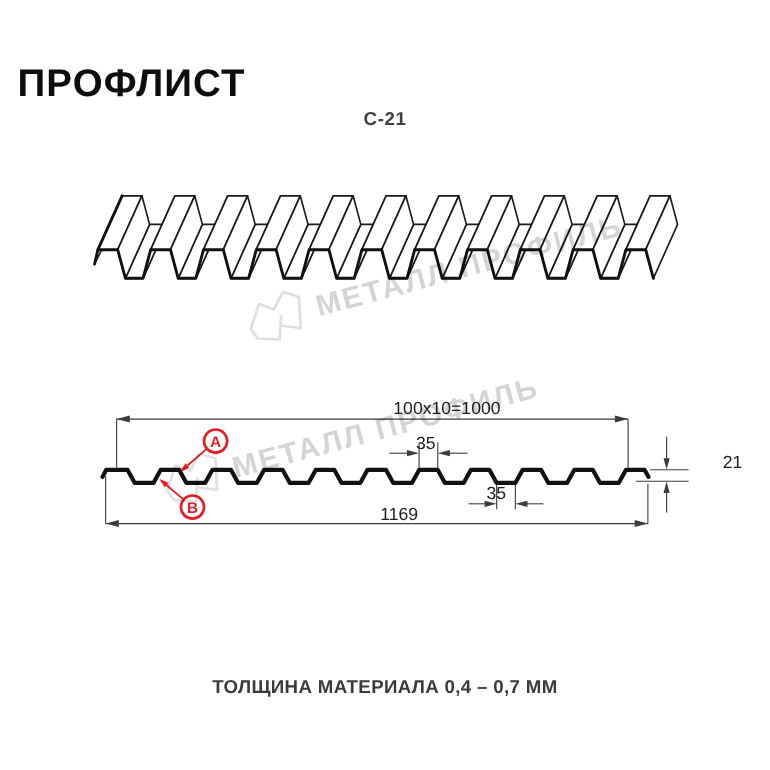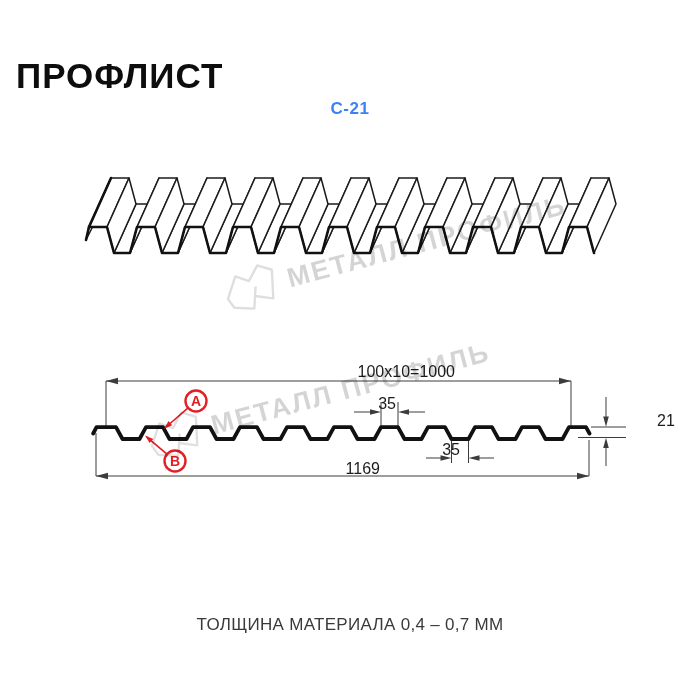--- a/index.html
+++ b/index.html
@@ -8,26 +8,26 @@
     font-family:"Liberation Sans", sans-serif;overflow:hidden;
   }
   .abs{position:absolute;}
   
   .title{
     left:16px;top:56px;width:700px;text-align:left;
     font-size:35px;font-weight:bold;letter-spacing:1px;color:#0d0d0d;
   }
   .subtitle{
     left:0;top:99px;width:700px;text-align:center;
-    font-size:17px;font-weight:bold;color:#3b82f6;letter-spacing:.5px;
+    font-size:17px;font-weight:bold;color:#404040;letter-spacing:.5px;
   }
   
   .footer{
     left:0;top:615px;width:700px;text-align:center;
-    font-size:17px;font-weight:normal;color:#3a3a3a;letter-spacing:.3px;
+    font-size:17px;font-weight:bold;color:#3a3a3a;letter-spacing:.3px;
   }
   
   .iso-svg{left:0;top:168px;}
   .section-svg{left:0;top:340px;}
   
   .dim{
     position:absolute;font-size:16px;color:#1d1d1d;text-align:right;
     white-space:nowrap;z-index:3;
   }
   .callout-letter{

